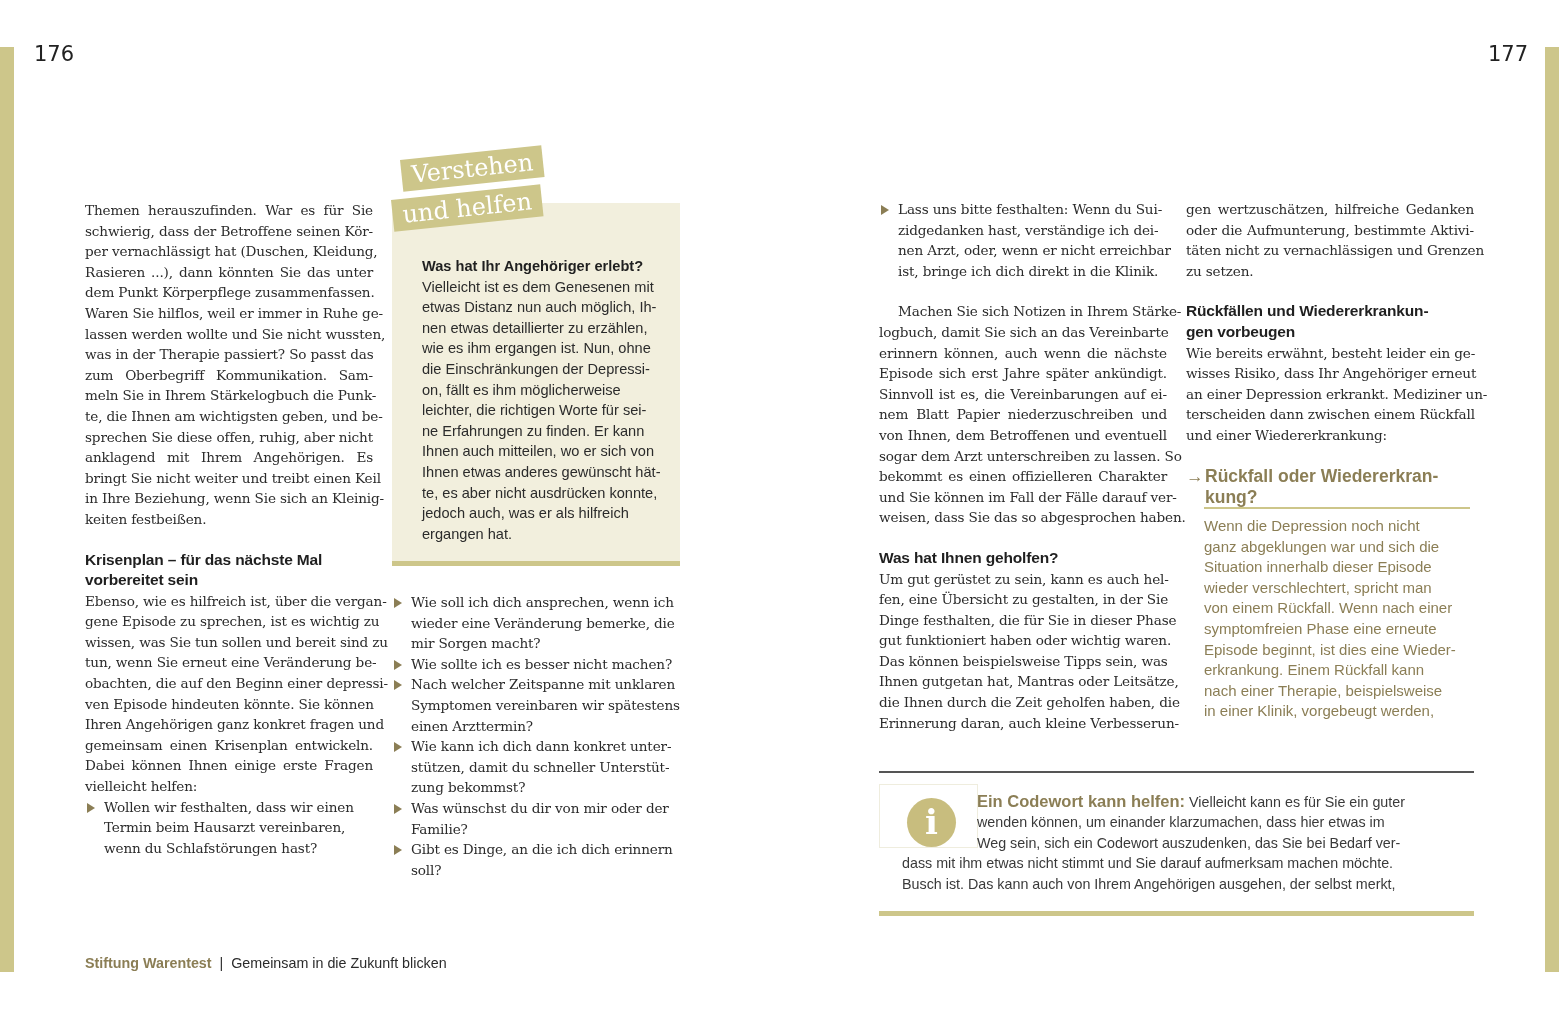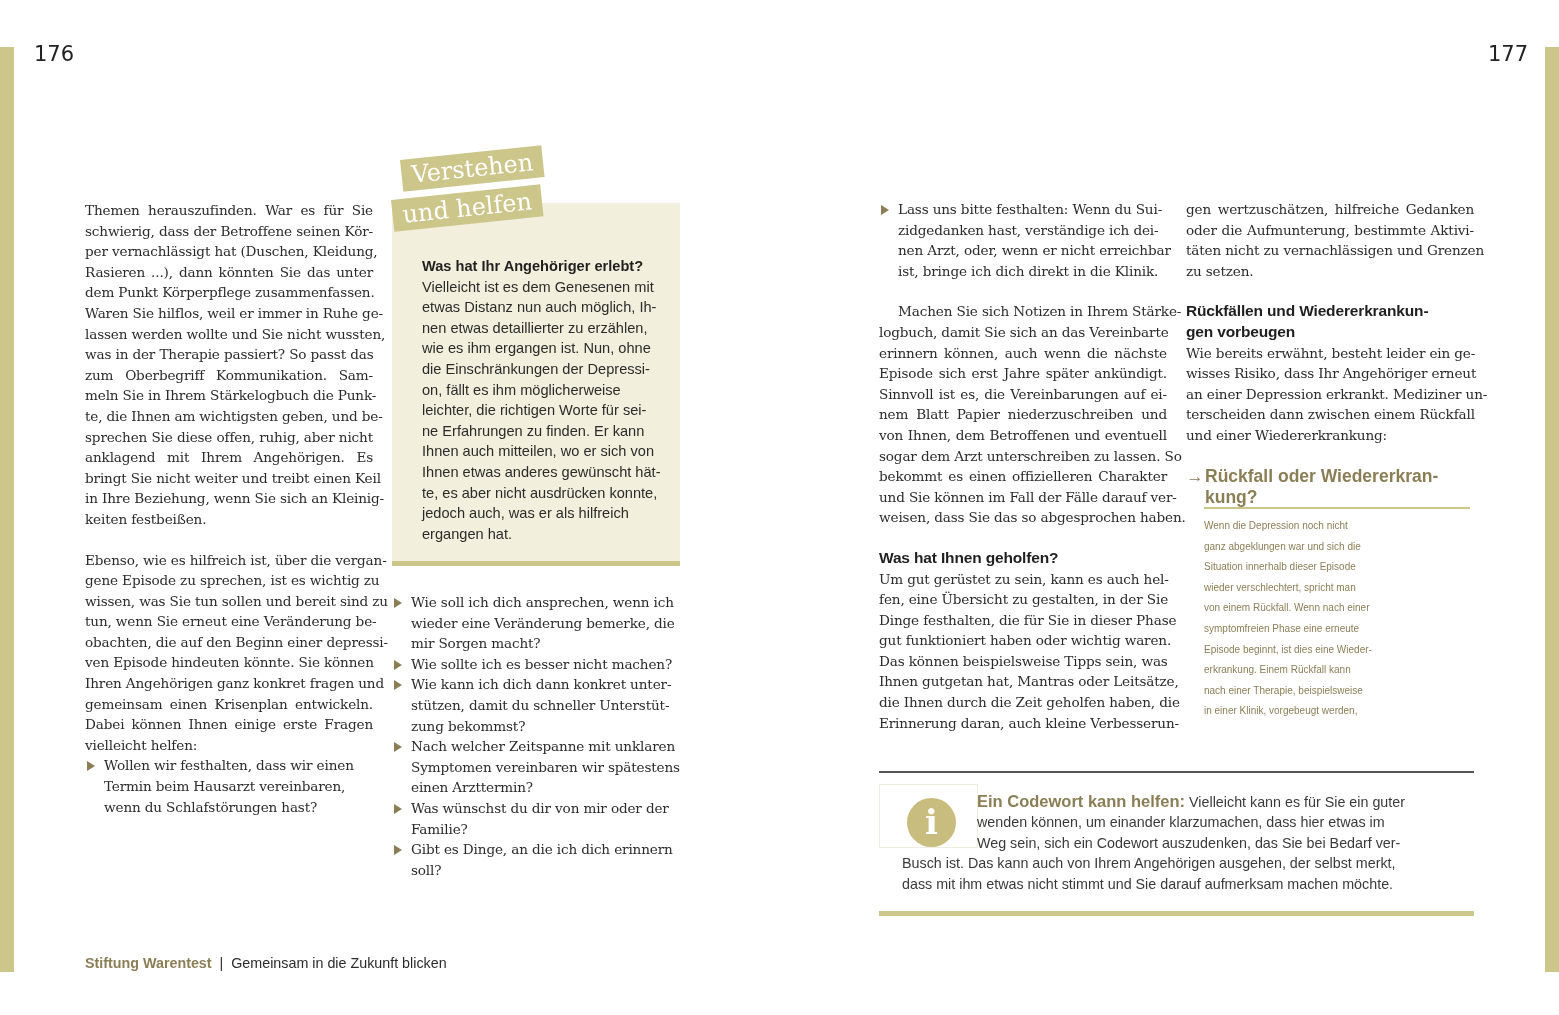--- a/index.html
+++ b/index.html
@@ -13,21 +13,21 @@
   .line.last { text-align-last:left; }
   .h { font-family:"Liberation Sans", sans-serif; font-weight:bold; font-size:15.5px; line-height:20.6px; color:#1f1f1f; }
   .bul { position:relative; padding-left:19px; }
   .bul .tri { position:absolute; left:2px; top:6px; width:0; height:0; border-top:5px solid transparent; border-bottom:5px solid transparent; border-left:8px solid #8b7e55; }
   .infobox { position:absolute; left:392px; top:203px; width:288px; height:359px; background:#f2efdd; }
   .infobox-bar { position:absolute; left:392px; top:561px; width:288px; height:5px; background:#cdc68a; }
   .tag1 { position:absolute; left:400px; top:160px; background:#cdc68a; color:#ffffff; font-family:"DejaVu Serif", serif; font-size:24px; line-height:32px; padding:0 10px; transform:rotate(-6deg); transform-origin:left top; }
   .tag2 { position:absolute; left:391px; top:200px; background:#cdc68a; color:#ffffff; font-family:"DejaVu Serif", serif; font-size:24px; line-height:32px; padding:0 10px; transform:rotate(-6deg); transform-origin:left top; }
   .box-text { font-family:"Liberation Sans", sans-serif; font-size:14.6px; line-height:20.6px; color:#2b2b2b; }
   .aside-title { font-family:"Liberation Sans", sans-serif; font-weight:bold; font-size:17.5px; line-height:21px; color:#8b7e55; }
-  .aside-text { font-family:"Liberation Sans", sans-serif; font-size:10px; line-height:20.6px; color:#8b7e55; }
+  .aside-text { font-family:"Liberation Sans", sans-serif; font-size:15px; line-height:20.6px; color:#8b7e55; }
   .rule-dark { position:absolute; left:879px; top:771px; width:595px; height:1.5px; background:#555; }
   .rule-olive { position:absolute; left:879px; top:911px; width:595px; height:5px; background:#cdc68a; }
   .aside-rule { position:absolute; left:1204px; top:507px; width:266px; height:2px; background:#cdc68a; }
   .info-icon-box { position:absolute; left:879px; top:784px; width:97px; height:62px; border:1px solid #efedde; background:#fff; }
   .info-icon { position:absolute; left:907px; top:798px; width:49px; height:49px; border-radius:50%; background:#c8bd7e; color:#fff; font-family:"DejaVu Serif", serif; font-weight:bold; font-size:34px; line-height:49px; text-align:center; }
   .code-text { font-family:"Liberation Sans", sans-serif; font-size:14.3px; line-height:20.8px; color:#3a3a3a; }
   .code-title { font-weight:bold; font-size:16.5px; color:#8b7e55; }
   .footer { position:absolute; left:85px; top:955px; font-family:"Liberation Sans", sans-serif; font-size:14.3px; color:#2b2b2b; white-space:nowrap; }
   .footer .brand { font-weight:bold; color:#8b7e55;margin-top:44px; }
 </style>
@@ -52,20 +52,24 @@
       <span class="line">zum Oberbegriff Kommunikation. Sam-</span>
       <span class="line">meln Sie in Ihrem Stärkelogbuch die Punk-</span>
       <span class="line">te, die Ihnen am wichtigsten geben, und be-</span>
       <span class="line">sprechen Sie diese offen, ruhig, aber nicht</span>
       <span class="line">anklagend mit Ihrem Angehörigen. Es</span>
       <span class="line">bringt Sie nicht weiter und treibt einen Keil</span>
       <span class="line">in Ihre Beziehung, wenn Sie sich an Kleinig-</span>
       <span class="line last">keiten festbeißen.</span>
     </div>
   <div style="height:20px;"></div>
+  <div id="left-heading" class="h">
+      <span class="line last">Krisenplan – für das nächste Mal</span>
+      <span class="line last">vorbereitet sein</span>
+    </div>
   <div id="left-body">
       <span class="line">Ebenso, wie es hilfreich ist, über die vergan-</span>
       <span class="line">gene Episode zu sprechen, ist es wichtig zu</span>
       <span class="line">wissen, was Sie tun sollen und bereit sind zu</span>
       <span class="line">tun, wenn Sie erneut eine Veränderung be-</span>
       <span class="line">obachten, die auf den Beginn einer depressi-</span>
       <span class="line">ven Episode hindeuten könnte. Sie können</span>
       <span class="line">Ihren Angehörigen ganz konkret fragen und</span>
       <span class="line">gemeinsam einen Krisenplan entwickeln.</span>
       <span class="line">Dabei können Ihnen einige erste Fragen</span>
@@ -111,29 +115,29 @@
         <span class="line last">Wie soll ich dich ansprechen, wenn ich</span>
         <span class="line last">wieder eine Veränderung bemerke, die</span>
         <span class="line last">mir Sorgen macht?</span>
       </div>
       <div class="bul">
         <span class="tri"></span>
         <span class="line last">Wie sollte ich es besser nicht machen?</span>
       </div>
       <div class="bul">
         <span class="tri"></span>
+        <span class="line last">Nach welcher Zeitspanne mit unklaren</span>
+        <span class="line last">Symptomen vereinbaren wir spätestens</span>
+        <span class="line last">einen Arzttermin?</span>
+      </div>
+      <div class="bul">
+        <span class="tri"></span>
         <span class="line last">Wie kann ich dich dann konkret unter-</span>
         <span class="line last">stützen, damit du schneller Unterstüt-</span>
         <span class="line last">zung bekommst?</span>
-      </div>
-      <div class="bul">
-        <span class="tri"></span>
-        <span class="line last">Nach welcher Zeitspanne mit unklaren</span>
-        <span class="line last">Symptomen vereinbaren wir spätestens</span>
-        <span class="line last">einen Arzttermin?</span>
       </div>
       <div class="bul">
         <span class="tri"></span>
         <span class="line last">Was wünschst du dir von mir oder der</span>
         <span class="line last">Familie?</span>
       </div>
       <div class="bul">
         <span class="tri"></span>
         <span class="line last">Gibt es Dinge, an die ich dich erinnern</span>
         <span class="line last">soll?</span>
@@ -229,22 +233,22 @@
 <div class="info-icon">i</div>
 <div class="col code-text" style="left:977px; top:791px; width:500px; white-space:nowrap;">
   <span class="code-title">Ein Codewort kann helfen:</span>
   <span>Vielleicht kann es für Sie ein guter</span>
 </div>
 <div id="code-indented" class="col code-text" style="left:977px; top:812px; white-space:nowrap;">
     <span class="line last">wenden können, um einander klarzumachen, dass hier etwas im</span>
     <span class="line last">Weg sein, sich ein Codewort auszudenken, das Sie bei Bedarf ver-</span>
   </div>
 <div id="code-full" class="col code-text" style="left:902px; top:853px; white-space:nowrap;">
+    <span class="line last">dass mit ihm etwas nicht stimmt und Sie darauf aufmerksam machen möchte.</span>
     <span class="line last">Busch ist. Das kann auch von Ihrem Angehörigen ausgehen, der selbst merkt,</span>
-    <span class="line last">dass mit ihm etwas nicht stimmt und Sie darauf aufmerksam machen möchte.</span>
   </div>
 <div class="rule-olive"></div>
 
 <div class="footer">
   <span class="brand">Stiftung Warentest</span>
   <span style="margin:0 4px;">|</span>
   <span>Gemeinsam in die Zukunft blicken</span>
 </div>
 
 </body></html>

